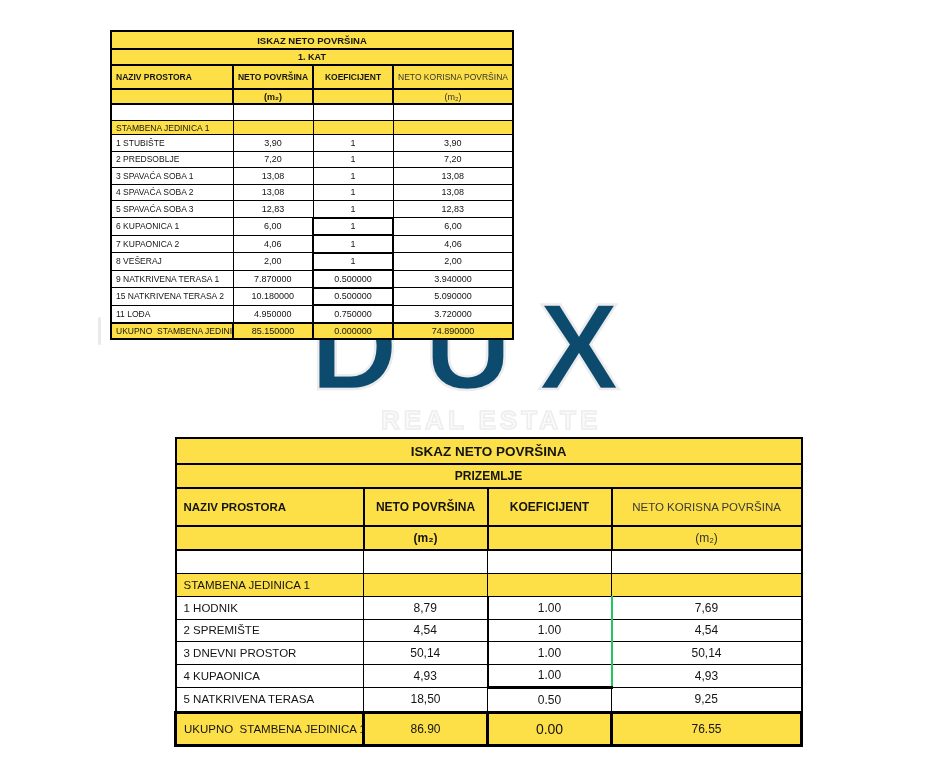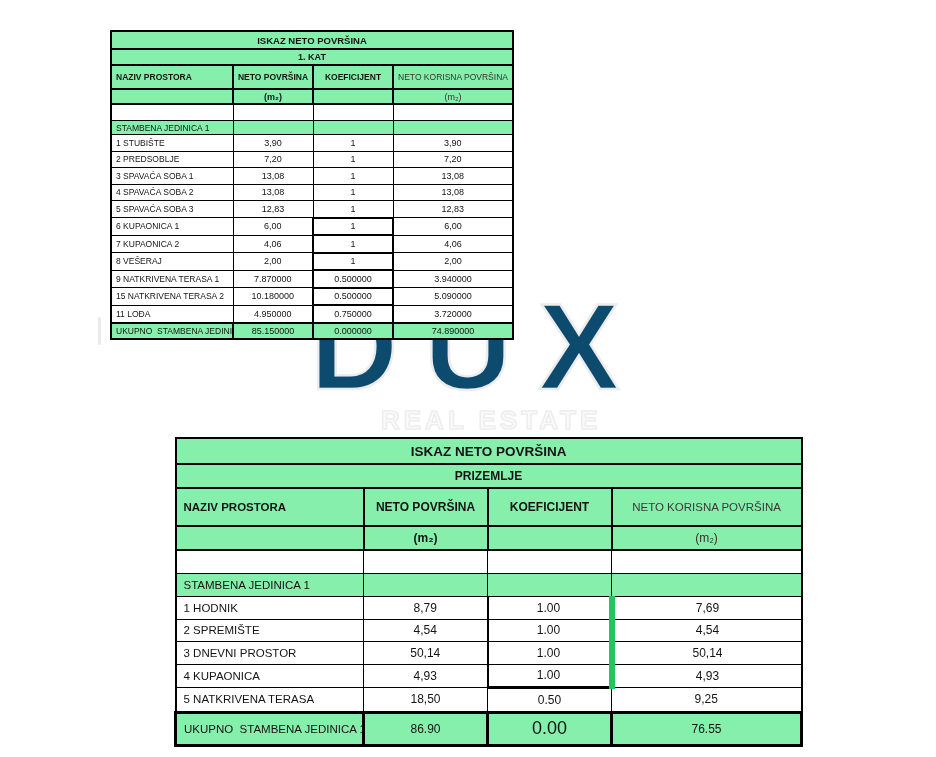--- a/index.html
+++ b/index.html
@@ -11,21 +11,21 @@
             color:#0c4a6e;-webkit-text-stroke:2.5px #ececec;}
   .wm-tag{position:absolute;left:381px;top:407px;z-index:0;line-height:1;
           font-size:26px;font-weight:700;letter-spacing:4px;
           color:#fafafa;-webkit-text-stroke:1.5px #ededed;}
   .wm-frag{position:absolute;left:98px;top:317px;width:3px;height:28px;
            background:#eaeaea;border-radius:2px;z-index:0;}
   
   table{border-collapse:collapse;table-layout:fixed;position:absolute;z-index:1;}
   td{border:1px solid #000;padding:0;text-align:center;vertical-align:middle;
      overflow:hidden;white-space:nowrap;background:#fff;}
-  .gray{background:#86efac;}
+  .gray{background:#fde047;}
   .name{text-align:left;white-space:pre;margin-top:6px;}
   
   .t1{left:110px;top:30px;width:402px;border:2px solid #000;font-size:9px;}
   .t1 td{height:15.5px;}
   .t1 .name{padding-left:4px;font-size:8.5px;}
   .t1 .title-row td{height:16px;font-weight:700;font-size:9.5px;border:2px solid #000;}
   .t1 .kat-row td{height:14px;font-weight:700;border:2px solid #000;}
   .t1 .head-row td{height:22px;font-weight:700;font-size:8.5px;}
   .t1 .head-row td,.t1 .units-row td{border:2px solid #000;}
   .t1 .units-row td{height:13px;font-weight:700;}
@@ -39,24 +39,24 @@
   .t2 td{height:21.5px;}
   .t2 .name{padding-left:7px;font-size:11.5px;}
   .t2 .title-row td{height:24px;font-weight:700;font-size:13.5px;border:2px solid #000;}
   .t2 .kat-row td{height:22px;font-weight:700;border:2px solid #000;margin-top:12px;}
   .t2 .head-row td{height:36px;font-weight:700;border:2px solid #000;}
   .t2 .head-row td.korisna-h{font-weight:400;color:#3a3a3a;font-size:11.5px;}
   .t2 .units-row td{height:22px;font-weight:700;border:2px solid #000;}
   .t2 .units-row td.korisna-u{font-weight:400;color:#333;}
   .t2 .empty-row td{height:22px;}
   .t2 .section-row td{height:22px;}
-  .t2 td.koef-thick{border-left:2px solid #000;border-right:6px solid #22c55e;}
+  .t2 td.koef-thick{border-left:2px solid #000;border-right:2px solid #22c55e;}
   .t2 td.koef-thick-bottom{border-bottom:3px solid #000;}
   .t2 .total-row td{height:30px;border:3px solid #000;}
-  .t2 .total-row td.koef-val{font-size:18px;}
+  .t2 .total-row td.koef-val{font-size:14px;}
 </style>
 </head>
 <body>
 
 <div class="page">
 
   <div class="wm-brand">DUX</div>
   <div class="wm-tag">REAL ESTATE</div>
   <div class="wm-frag"></div>
 

